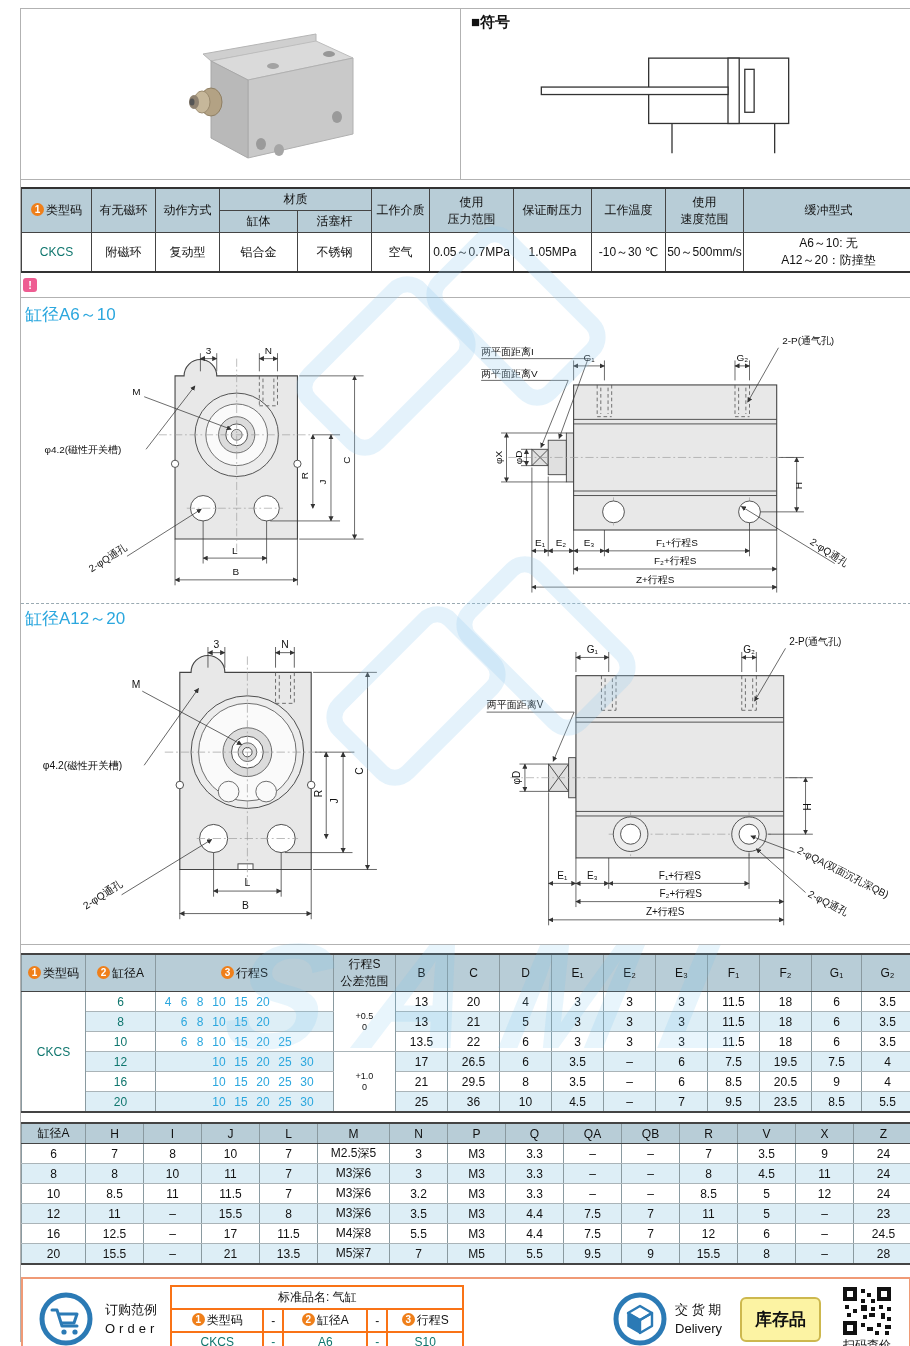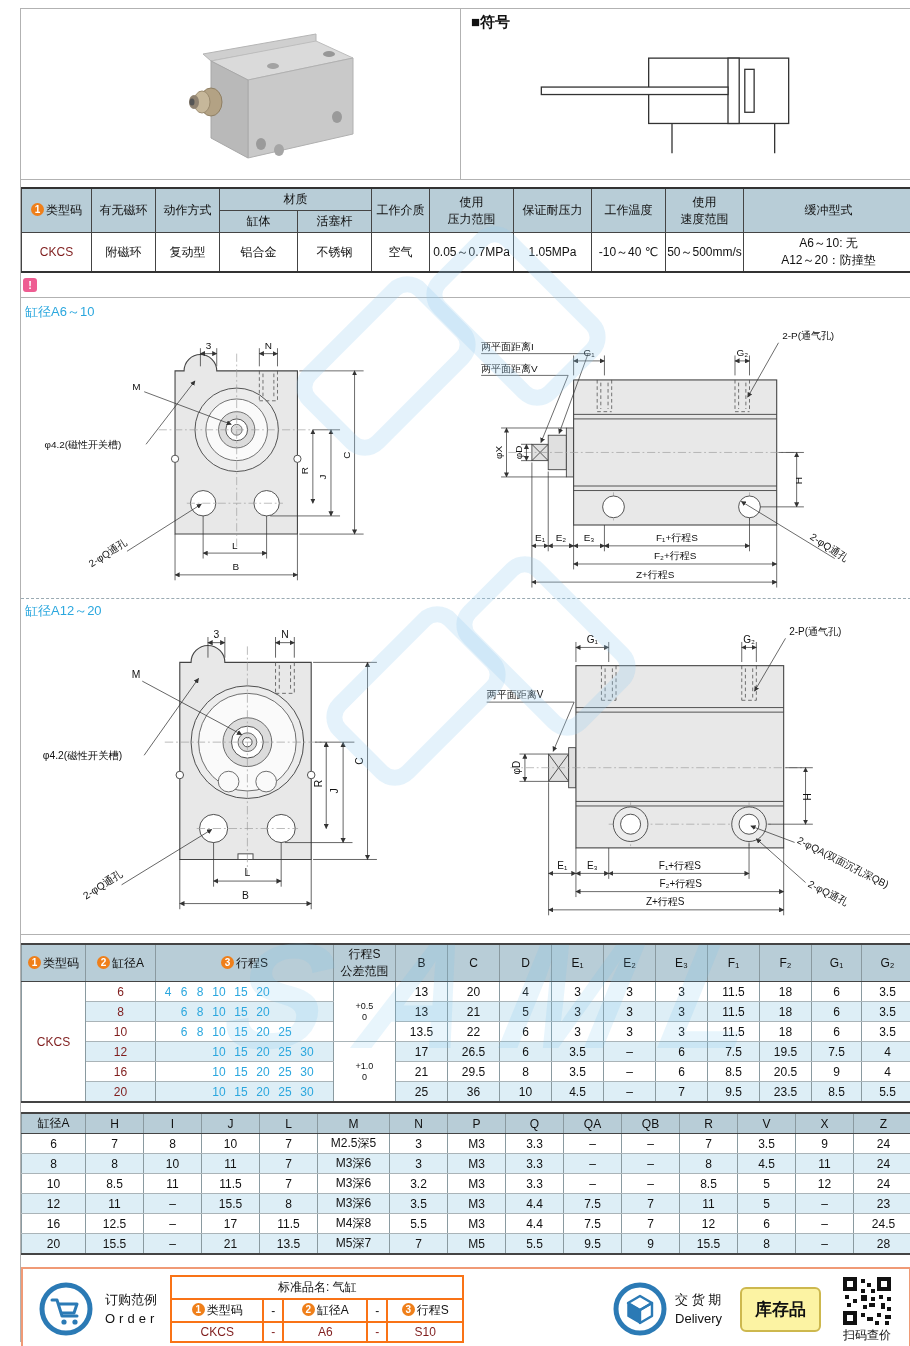--- a/index.html
+++ b/index.html
@@ -11,27 +11,27 @@
   .photo{width:447px;display:flex;align-items:center;justify-content:center}
   .sym{flex:1;border-left:1px solid #b2b2b2;padding:4px 10px}
   .sym-title{font-size:15px;font-weight:bold}
   
   .spec-sec{padding:7px 0 3px;border-bottom:1px solid #b2b2b2}
   table{border-collapse:collapse;table-layout:fixed;width:100%;font-size:12px}
   .spec th,.spec td{border:1px solid #444;text-align:center;padding:2px 1px;font-weight:normal}
   .spec{border-top:2px solid #333;border-bottom:2px solid #333}
   .spec thead th{background:#b8cdd7}
   .spec td{height:30px}
-  .blue{color:#7f1d1d}
+  .blue{color:#0f766e}
   .bdg{display:inline-block;width:13px;height:13px;border-radius:50%;background:#ef7f1a;color:#fff;font-size:10px;line-height:13px;text-align:center;margin-right:2px;vertical-align:1px;font-weight:bold}
   .note{display:flex;align-items:center;gap:4px;font-size:12px;padding:5px 2px 2px}
   .note-ico{flex:0 0 auto;width:14px;height:14px;background:#ee5d92;color:#fff;border-radius:3px;font-weight:bold;font-size:11px;line-height:14px;text-align:center}
   
   .draw-sec{position:relative;border-bottom:1px solid #b2b2b2;padding:3px 0 4px}
-  .sec-title{color:#2ba7de;font-size:13px;padding:2px 0 0 4px}
+  .sec-title{color:#2ba7de;font-size:17px;padding:2px 0 0 4px}
   .draw-row{display:flex;justify-content:space-between;padding:0 18px}
   .dashed-div{border-top:1px dashed #9aaab2;margin:5px 0 1px}
   svg.draw{display:block}
   svg text{font-size:11px;fill:#111;font-family:"Liberation Sans","DejaVu Sans",sans-serif}
   .body{fill:#e8e8e8;stroke:#444;stroke-width:1.2}
   .b2{fill:#e0e0e0;stroke:#444;stroke-width:1}
   .c1{fill:#ececec;stroke:#444;stroke-width:1}
   .c2{fill:#fafafa;stroke:#555;stroke-width:.9}
   .c3{fill:#dcdcdc;stroke:#555;stroke-width:.9}
   .hw{fill:#fff;stroke:#444;stroke-width:1}
@@ -148,21 +148,21 @@
       <tbody>
         <tr>
           <td class="blue">CKCS</td>
           <td>附磁环</td>
           <td>复动型</td>
           <td>铝合金</td>
           <td>不锈钢</td>
           <td>空气</td>
           <td>0.05～0.7MPa</td>
           <td>1.05MPa</td>
-          <td>-10～40 ℃</td>
+          <td>-10～30 ℃</td>
           <td>50～500mm/s</td>
           <td>
                 <div>A6～10: 无</div>
                 <div>A12～20：防撞垫</div>
               </td>
         </tr>
       </tbody>
     </table>
     <div class="note">
       <span class="note-ico">!</span>

